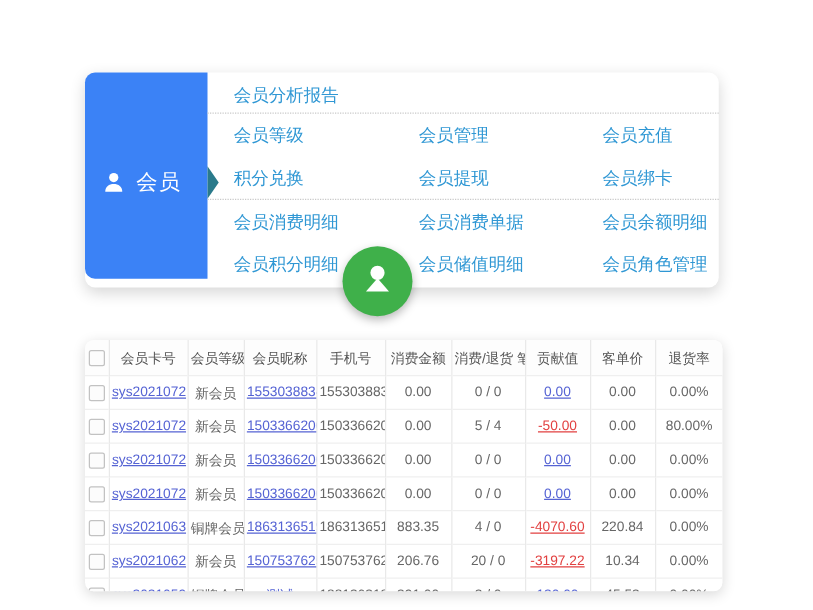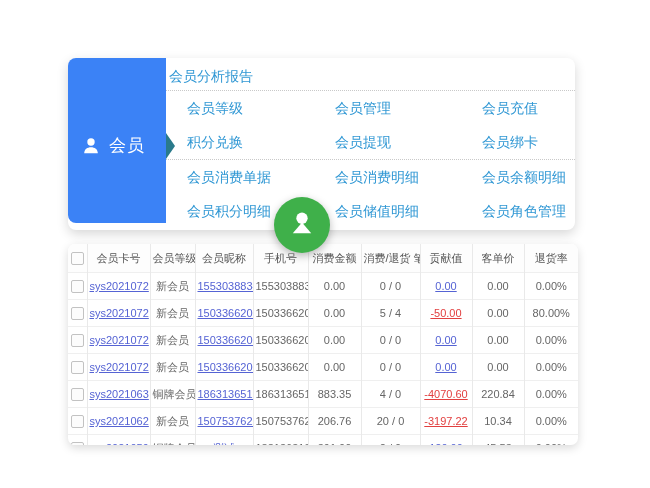--- a/index.html
+++ b/index.html
@@ -22,37 +22,37 @@
     border-left:9px solid #2a7a8b;
   }
   .side-label{
     position:absolute;left:13px;top:76px;display:flex;align-items:center;gap:8px;
     color:#fff;font-size:17px;letter-spacing:1px;
   }
   .side-label svg{display:block;}
   .menu-body{
     position:absolute;left:98px;top:0;right:0;bottom:0;padding-top:5px;
   }
-  .menu-featured{display:block;height:27px;line-height:27px;padding-left:3px;}
+  .menu-featured{display:block;height:27px;line-height:27px;padding-left:21px;}
   .menu-item,.menu-featured{
     font-size:14px;color:#2f97d4;text-decoration:none;cursor:pointer;
     white-space:nowrap;
   }
   .dotted{border-top:1px dotted #c9c9c9;height:0;}
   .menu-grid{display:grid;grid-template-columns:148px 147px 1fr;padding-left:21px;}
   .menu-grid .menu-item{height:34px;line-height:34px;display:block;}
   
   .avatar-badge{
     position:absolute;left:274px;top:197px;width:56px;height:56px;border-radius:50%;
     background:#3fb04a;box-shadow:0 3px 8px rgba(0,0,0,0.28);z-index:6;
     display:flex;align-items:center;justify-content:center;
   }
   
   .table-card{
-    position:absolute;left:68px;top:244px;width:510px;height:201px;
+    position:absolute;left:68px;top:272px;width:510px;height:201px;
     background:#fff;border-radius:7px;box-shadow:0 3px 10px rgba(0,0,0,0.15);
     overflow:hidden;
   }
   table{width:100%;border-collapse:collapse;table-layout:fixed;font-size:11px;color:#666;}
   td{
     text-align:center;border-left:1px solid #e9e9e9;overflow:hidden;
     white-space:nowrap;padding:0 2px;
   }
   td:first-child{border-left:none;}
   thead td{height:28px;background:#fdfdfd;color:#555;}
@@ -89,22 +89,22 @@
           <a class="menu-item">会员管理</a>
           <a class="menu-item">会员充值</a>
         </div>
         <div class="menu-grid">
           <a class="menu-item">积分兑换</a>
           <a class="menu-item">会员提现</a>
           <a class="menu-item">会员绑卡</a>
         </div>
         <div class="dotted"></div>
         <div class="menu-grid">
+          <a class="menu-item">会员消费明细</a>
           <a class="menu-item">会员消费单据</a>
-          <a class="menu-item">会员消费明细</a>
           <a class="menu-item">会员余额明细</a>
         </div>
         <div class="menu-grid">
           <a class="menu-item">会员积分明细</a>
           <a class="menu-item">会员储值明细</a>
           <a class="menu-item">会员角色管理</a>
         </div>
       </div>
   </div>
 </div>

